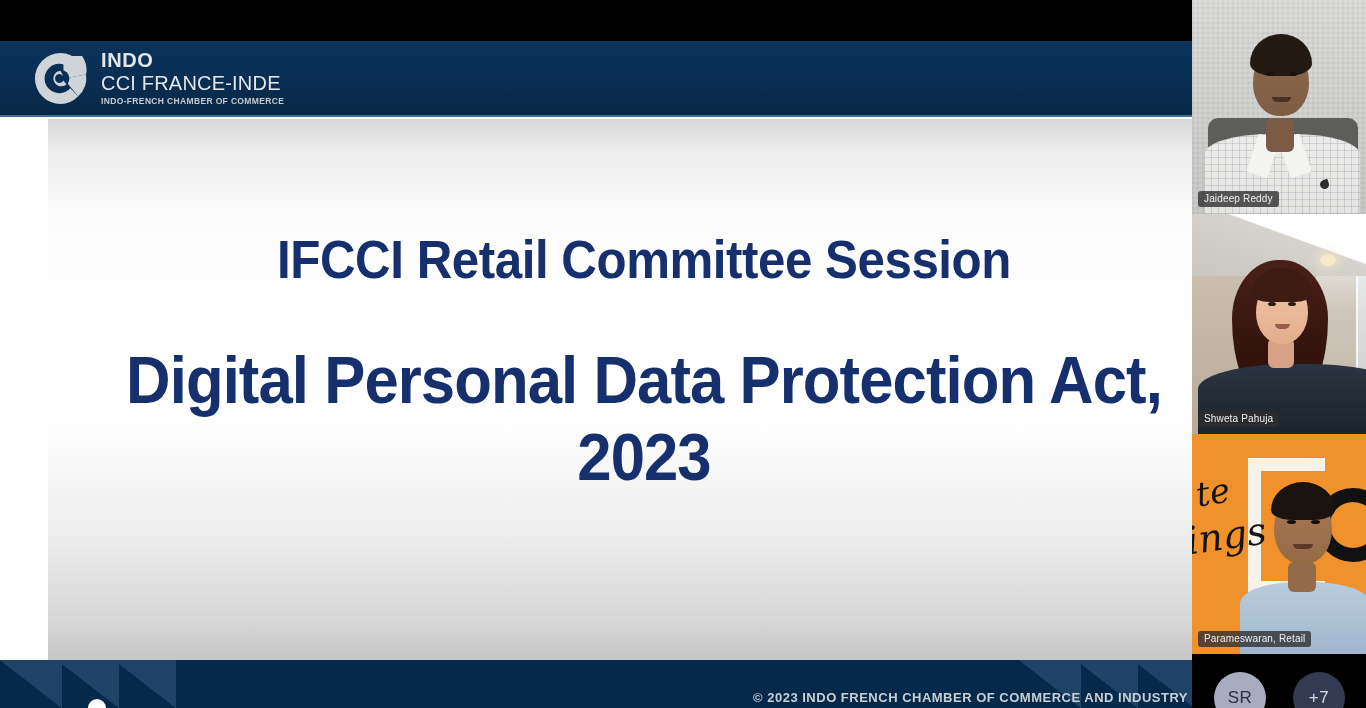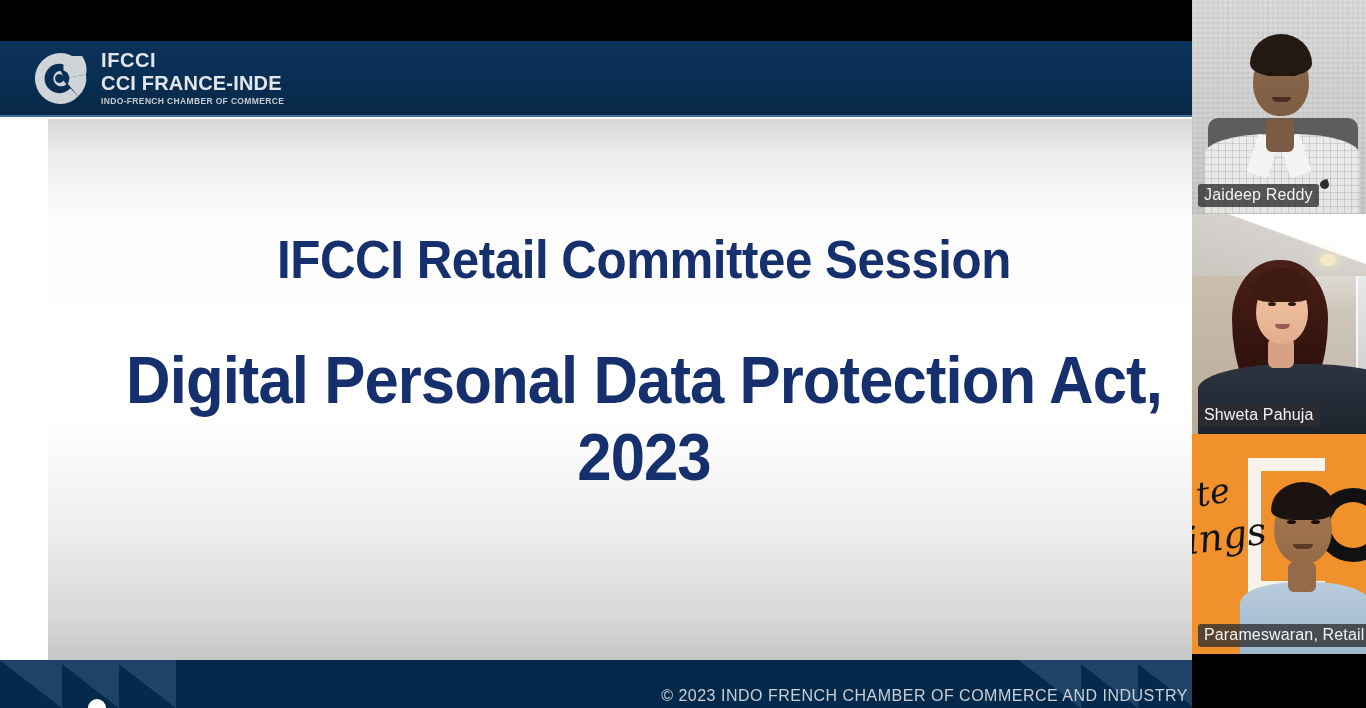--- a/index.html
+++ b/index.html
@@ -80,21 +80,21 @@
     padding-bottom: 2px;
   }
   .ifcci-l1 {
     font-size: 20px;
     font-weight: bold;
     letter-spacing: 0.6px;
     color: #e2e6ea;
   }
   .ifcci-l2 {
     font-size: 20px;
-    font-weight: bold;
+    font-weight: normal;
     letter-spacing: 0.2px;
     color: #e2e6ea;
     margin-top: 3px;
   }
   .ifcci-l3 {
     font-size: 8.5px;
     font-weight: bold;
     letter-spacing: 0.35px;
     color: #c4cbd2;
     margin-top: 4px;
@@ -219,22 +219,22 @@
     position: absolute;
     top: 0;
     width: 62px;
     height: 48px;
     background: linear-gradient(to bottom left, #1e4367 0%, #1e4367 50%, rgba(30,67,103,0) 50.5%);
   }
   .copyright {
     position: absolute;
     right: 4px;
     bottom: 3px;
-    font-size: 16px;
-    font-weight: normal;
+    font-size: 13px;
+    font-weight: bold;
     letter-spacing: 0.5px;
     color: #c9cfd5;
     white-space: nowrap;
   }
   .footer-dot {
     position: absolute;
     left: 88px;
     bottom: -9px;
     width: 18px;
     height: 18px;
@@ -262,21 +262,21 @@
   .tile-3 { top: 434px; height: 220px; }
   .tile-4 { top: 654px; height: 54px; background:#000; }
 
   .name-chip {
     position: absolute;
     left: 6px;
     bottom: 7px;
     max-width: 162px;
     background: rgba(45,45,48,0.78);
     color: #f2f2f2;
-    font-size: 16px;
+    font-size: 10px;
     padding: 2px 6px 3px 6px;
     border-radius: 3px;
     white-space: nowrap;
     overflow: hidden;
     text-overflow: ellipsis;
     letter-spacing: 0.15px;
   }
 
   
   .v1 {
@@ -427,21 +427,21 @@
             <svg viewBox="0 0 60 60" width="59" height="59" aria-hidden="true">
               <path d="M30 4 A26 26 0 1 0 30 56 A26 26 0 0 0 48 48 L40 40 A15 15 0 1 1 40 20 L48 12 A26 26 0 0 0 30 4 Z" fill="#cfd4d9"></path>
               <path d="M33 7 L52 7 A25 25 0 0 1 56 26 L33 30 Z" fill="#cfd4d9"></path>
               <path d="M33 30 L56 26 A25 25 0 0 1 48 48 Z" fill="#cfd4d9"></path>
               <circle cx="30" cy="30" r="9" fill="#0a2f55"></circle>
               <path d="M30 21 A9 9 0 0 1 30 39 A9 9 0 0 1 30 21 Z" fill="none"></path>
               <path d="M30 22 A8 8 0 1 0 36 36 L33 32 A4.5 4.5 0 1 1 33 28 Z" fill="#cfd4d9"></path>
             </svg>
           </div>
           <div class="ifcci-words">
-            <div class="ifcci-l1">IFCCI</div>
+            <div class="ifcci-l1">INDO</div>
             <div class="ifcci-l2">CCI FRANCE-INDE</div>
             <div class="ifcci-l3">INDO-FRENCH CHAMBER OF COMMERCE</div>
           </div>
         </div>
 
       </div>
 
       <div class="slide-body">
 
         <div class="title-1">IFCCI Retail Committee Session</div>
@@ -518,16 +518,24 @@
         <div class="v3-neck"></div>
         <div class="v3-head"></div>
         <div class="v3-hair"></div>
         <div class="v3-eyeL"></div>
         <div class="v3-eyeR"></div>
         <div class="v3-mouth"></div>
       </div>
       <div class="name-chip">Parameswaran, Retail</div>
     </div>
 
+    <div class="tile tile-4">
+      <div class="avatar avatar-a">
+        <span>SR</span>
+      </div>
+      <div class="avatar avatar-b">
+        <span>+7</span>
+      </div>
+    </div>
 
   </div>
 
 </div>
 
 </body></html>

